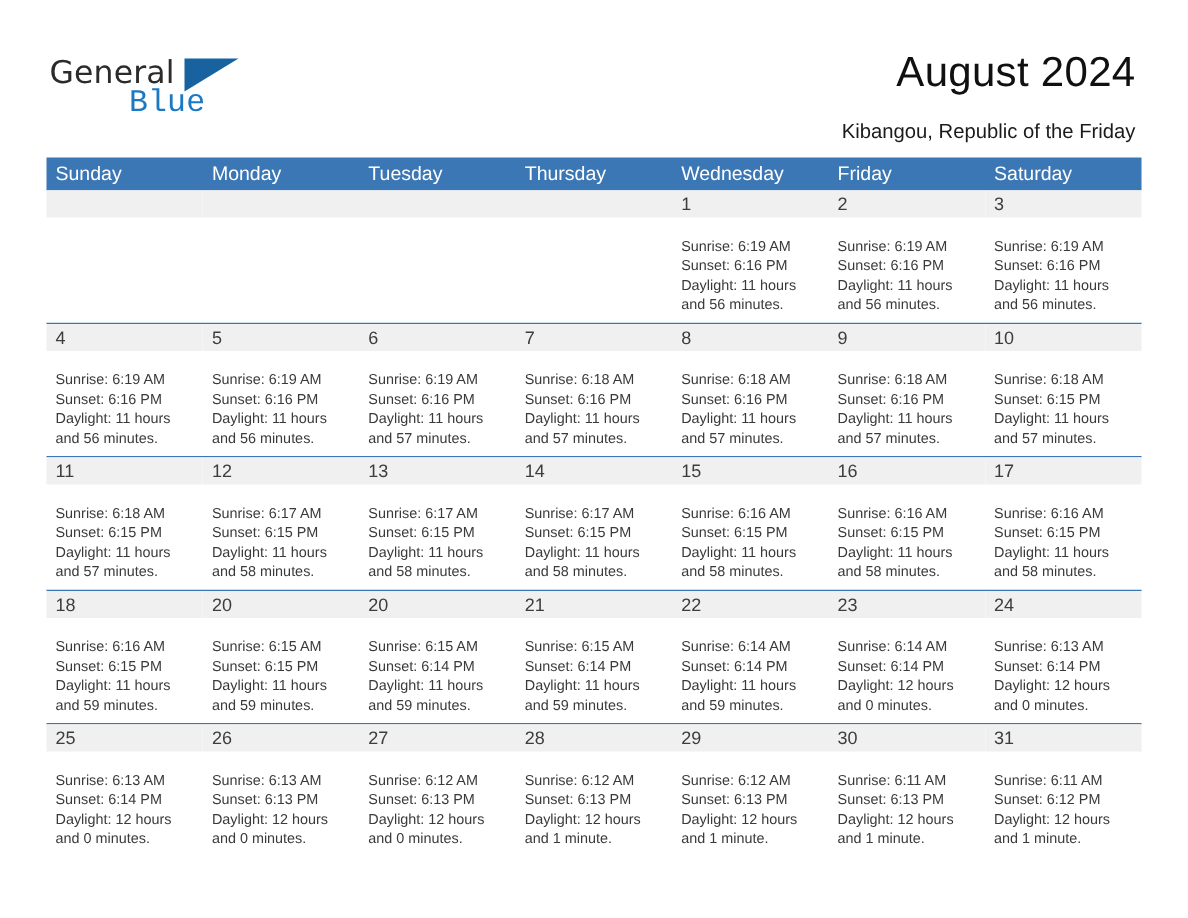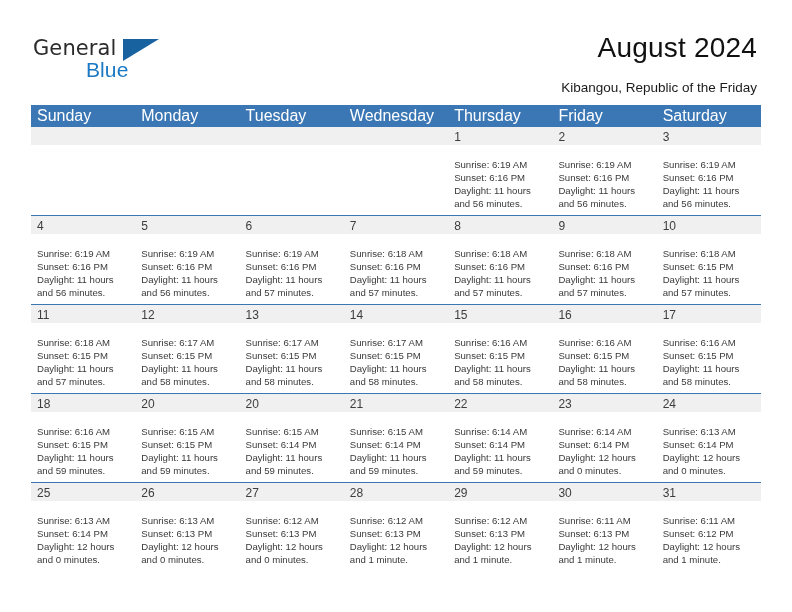--- a/index.html
+++ b/index.html
@@ -46,21 +46,21 @@
     font-family: "DejaVu Sans", sans-serif;
     font-weight: 400;
   }
   .brand-blue {
     position: absolute;
     left: 53px;
     top: 22px;
     font-size: 21px;
     letter-spacing: 0.1px;
     color: #1b79c4;
-    font-family: Liberation Sans, sans-serif;
+    font-family: Liberation Mono, monospace;
     font-weight: 400;
   }
   .brand-flag {
     position: absolute;
     left: 90px;
     top: 3px;
     width: 0;
     height: 0;
     border-left: 36px solid #18639f;
     border-bottom: 22px solid transparent;
@@ -97,21 +97,21 @@
   }
   .weekday-row {
     display: flex;
     width: 730px;
     height: 21px;
     background: #3b77b4;
   }
   .weekday {
     flex: 1 1 0;
     color: #ffffff;
-    font-size: 16px;
+    font-size: 13px;
     line-height: 21px;
     padding-left: 6px;
     box-sizing: border-box;
     white-space: nowrap;
     font-family: "Liberation Sans", sans-serif;
   }
 
   .week {
     width: 730px;
     border-top: 1px solid #3b77b4;
@@ -180,22 +180,22 @@
     <div class="subtitle">Kibangou, Republic of the Friday</div>
 
   </div>
 
   <div class="calendar">
 
     <div class="weekday-row">
       <div class="weekday">Sunday</div>
       <div class="weekday">Monday</div>
       <div class="weekday">Tuesday</div>
+      <div class="weekday">Thursday</div>
       <div class="weekday">Wednesday</div>
-      <div class="weekday">Thursday</div>
       <div class="weekday">Friday</div>
       <div class="weekday">Saturday</div>
     </div>
 
     <div class="week">
       <div class="week-inner">
         <div class="day day-empty">
           <div class="day-number-band"><span class="day-number"></span></div>
           <div class="day-info">
             <div class="info-line"></div>

